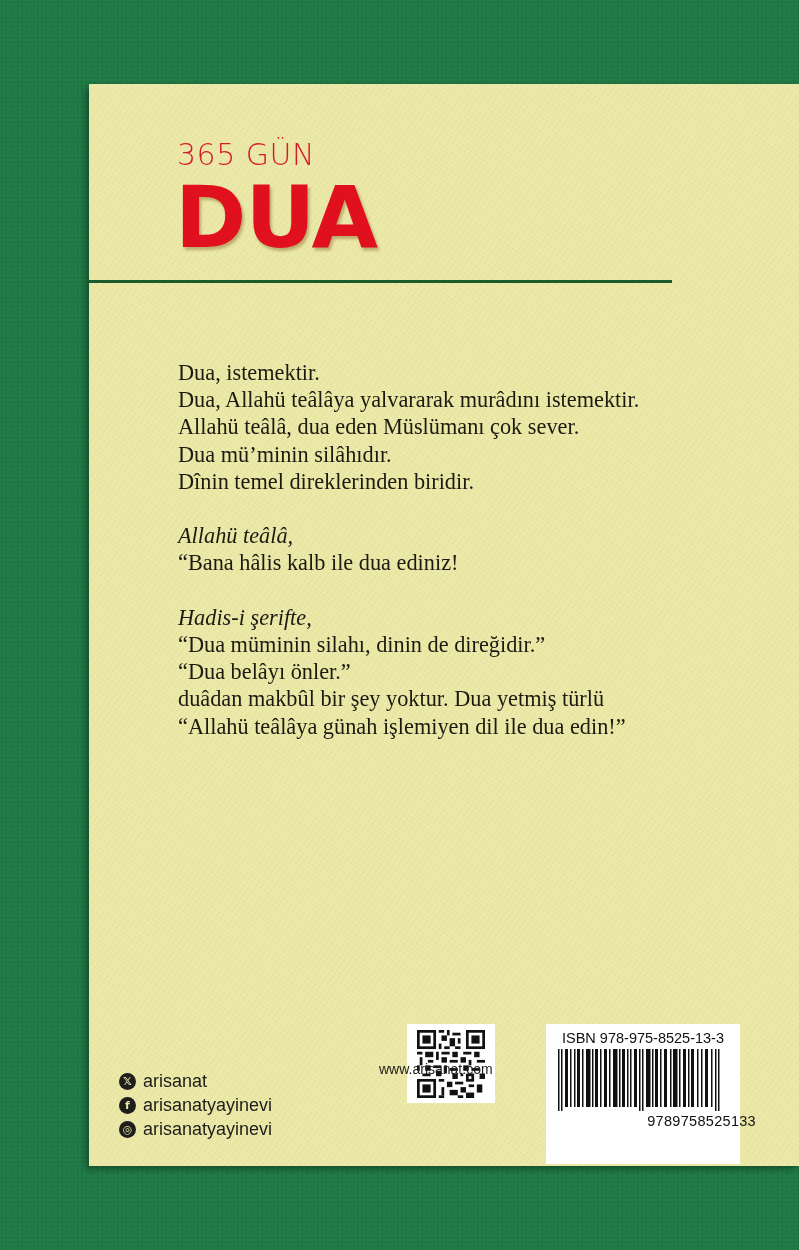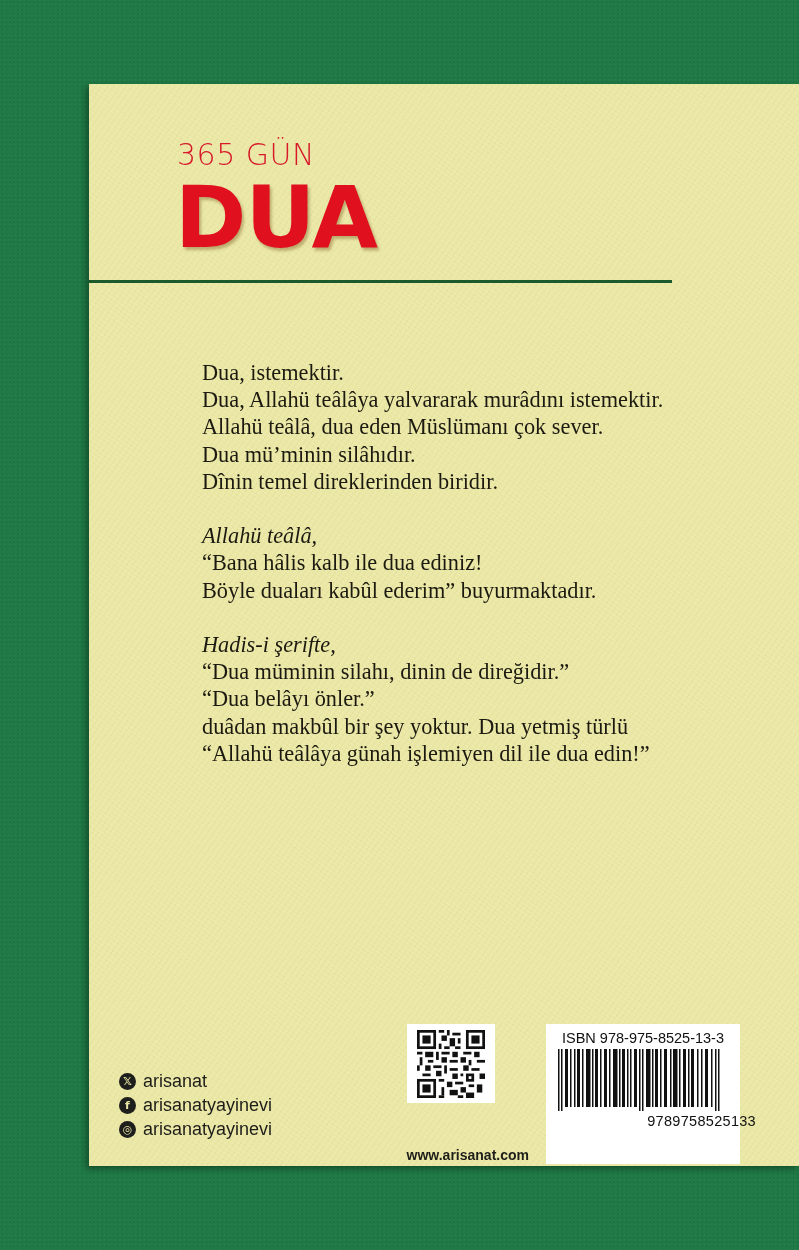--- a/index.html
+++ b/index.html
@@ -31,42 +31,42 @@
     font-family:"DejaVu Sans", sans-serif; font-weight:bold;
     font-size:86px; color:#e0101f; line-height:1; letter-spacing:-1px;
     text-shadow: 2px 3px 3px rgba(100,60,0,0.35);
   }
   .divider {
     position:absolute; left:0; top:196px; width:583px; height:3px;
     background:#1c5a2c;
   }
   .body-text {
     position:absolute; left:89px; top:275px; width:580px;
-    font-size:22.3px; line-height:27.2px; color:#1c1a10;margin-left:24px;
+    font-size:22.3px; line-height:27.2px; color:#1c1a10;
   }
   .body-text p { margin:0; }
   .gap { height:27.2px; }
   .ital { font-style:italic; }
   .social {
     position:absolute; left:30px; top:986px;
     font-family:"Liberation Sans", sans-serif; font-size:18px; color:#1d1d1a;
   }
   .social-row { display:flex; align-items:center; height:22px; margin-bottom:2px; }
   .social-icon {
     width:17px; height:17px; border-radius:50%; background:#1e1e1c; color:#ebe8a6;
     display:inline-flex; align-items:center; justify-content:center;
     font-size:11px; font-weight:bold; margin-right:7px; font-family:"DejaVu Sans", sans-serif;
   }
   .qr {
     position:absolute; left:318px; top:940px; width:88px; height:79px; background:#fff;
   }
   .qr svg { position:absolute; left:10px; top:6px; }
   .website {
-    position:absolute; left:290px; top:1063px; width:150px; text-align:right;
-    font-family:"Liberation Sans", sans-serif; font-weight:bold; font-size:14px; color:#1d1d1a;
+    position:absolute; left:290px; top:977px; width:150px; text-align:left;
+    font-family:"Liberation Sans", sans-serif; font-weight:normal; font-size:14px; color:#1d1d1a;
   }
   .barcode-box {
     position:absolute; left:457px; top:940px; width:194px; height:140px; background:#fff;
   }
   .isbn-text {
     position:absolute; left:0; top:6px; width:100%; text-align:center;
     font-family:"Liberation Sans", sans-serif; font-size:14.5px; color:#111;
   }
   .barcode-box svg { position:absolute; left:12px; top:25px; }
   .ean-text {
@@ -84,21 +84,20 @@
 
   <div class="body-text">
     <p>Dua, istemektir.</p>
     <p>Dua, Allahü teâlâya yalvararak murâdını istemektir.</p>
     <p>Allahü teâlâ, dua eden Müslümanı çok sever.</p>
     <p>Dua mü’minin silâhıdır.</p>
     <p>Dînin temel direklerinden biridir.</p>
     <div class="gap"></div>
     <p class="ital">Allahü teâlâ,</p>
     <p>“Bana hâlis kalb ile dua ediniz!</p>
-    <p>Böyle duaları kabûl ederim” buyurmaktadır.</p>
     <div class="gap"></div>
     <p class="ital">Hadis-i şerifte,</p>
     <p>“Dua müminin silahı, dinin de direğidir.”</p>
     <p>“Dua belâyı önler.”</p>
     <p>duâdan makbûl bir şey yoktur. Dua yetmiş türlü</p>
     <p>“Allahü teâlâya günah işlemiyen dil ile dua edin!”</p>
   </div>
 
   <div class="social">
     <div class="social-row">

